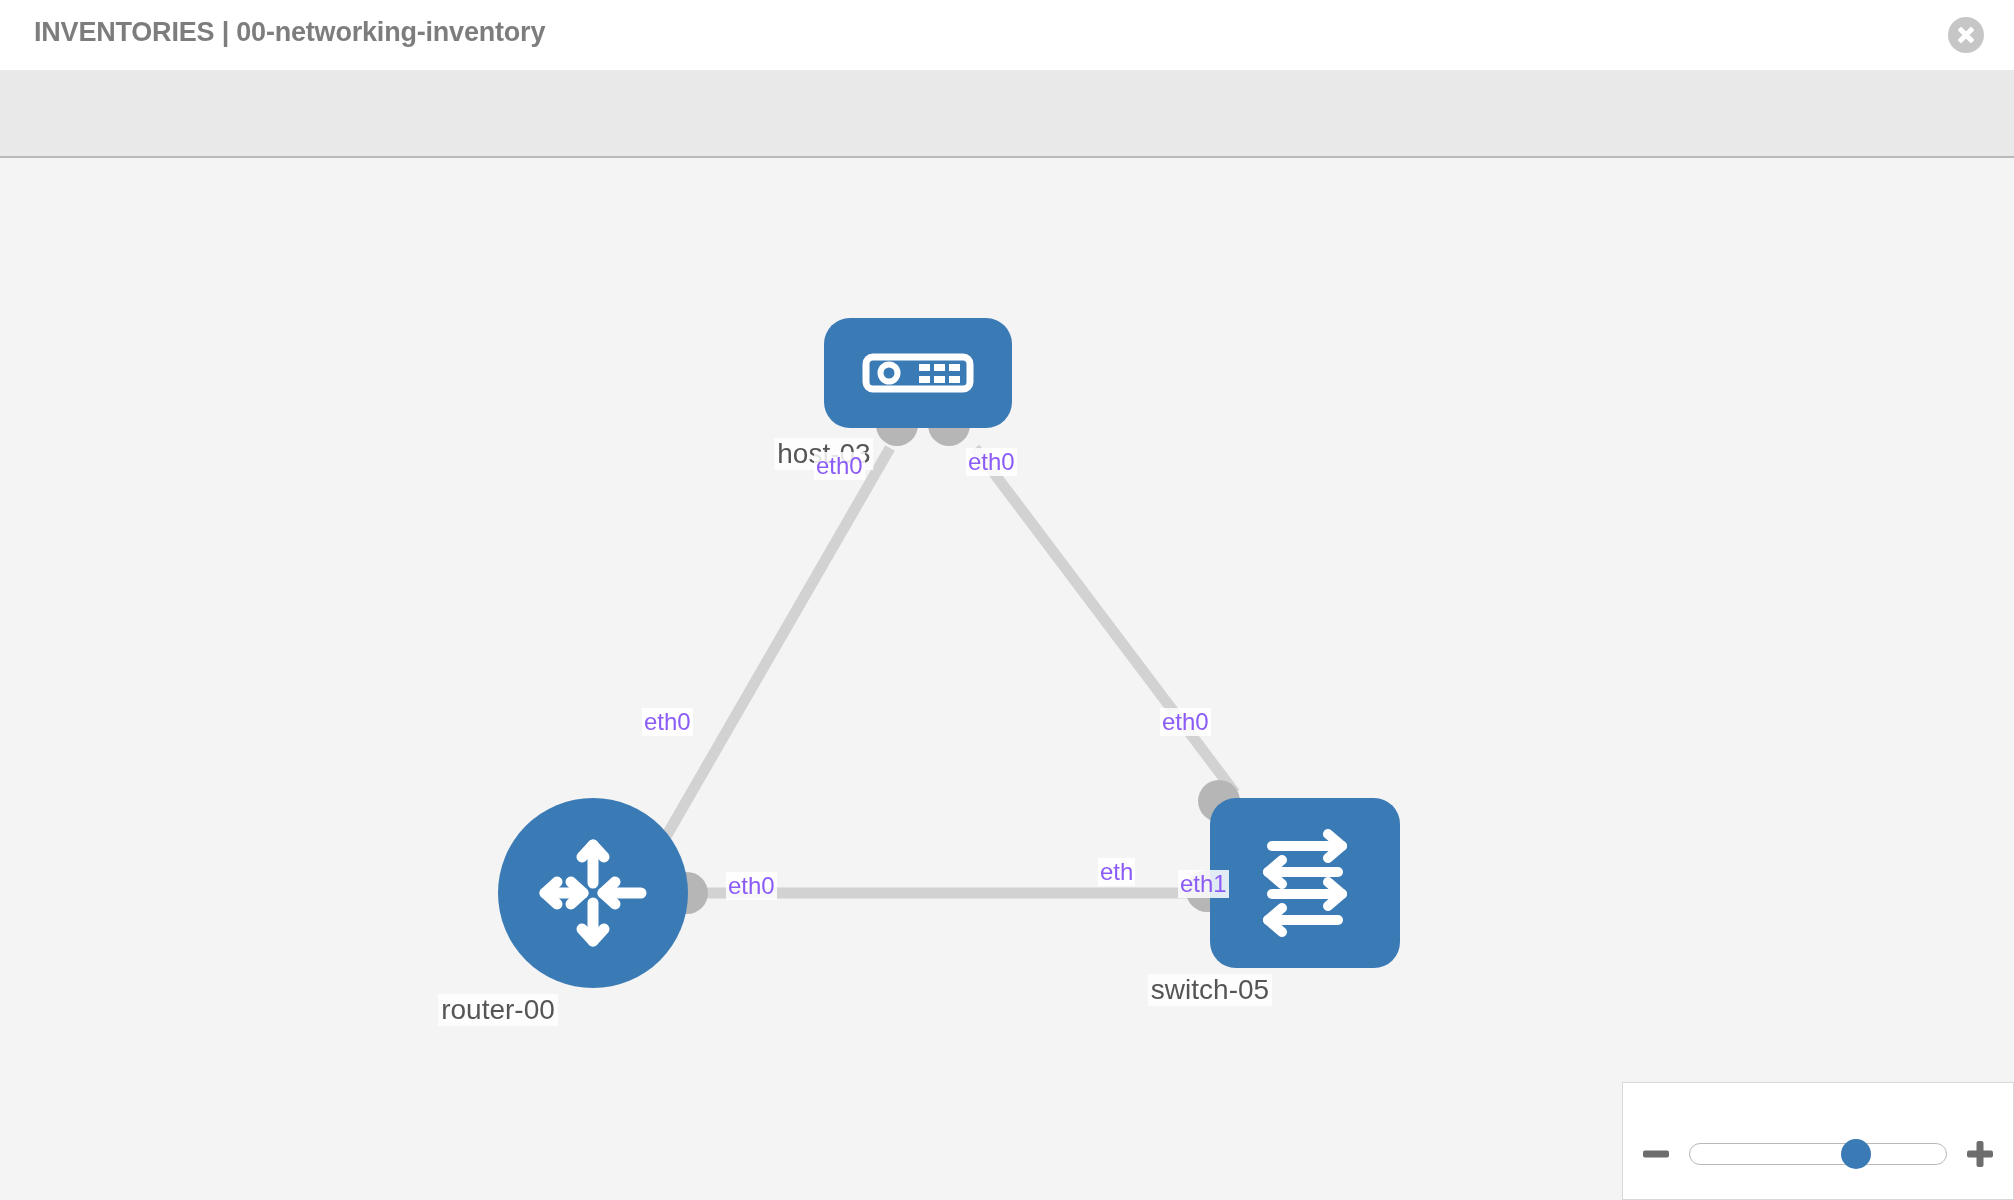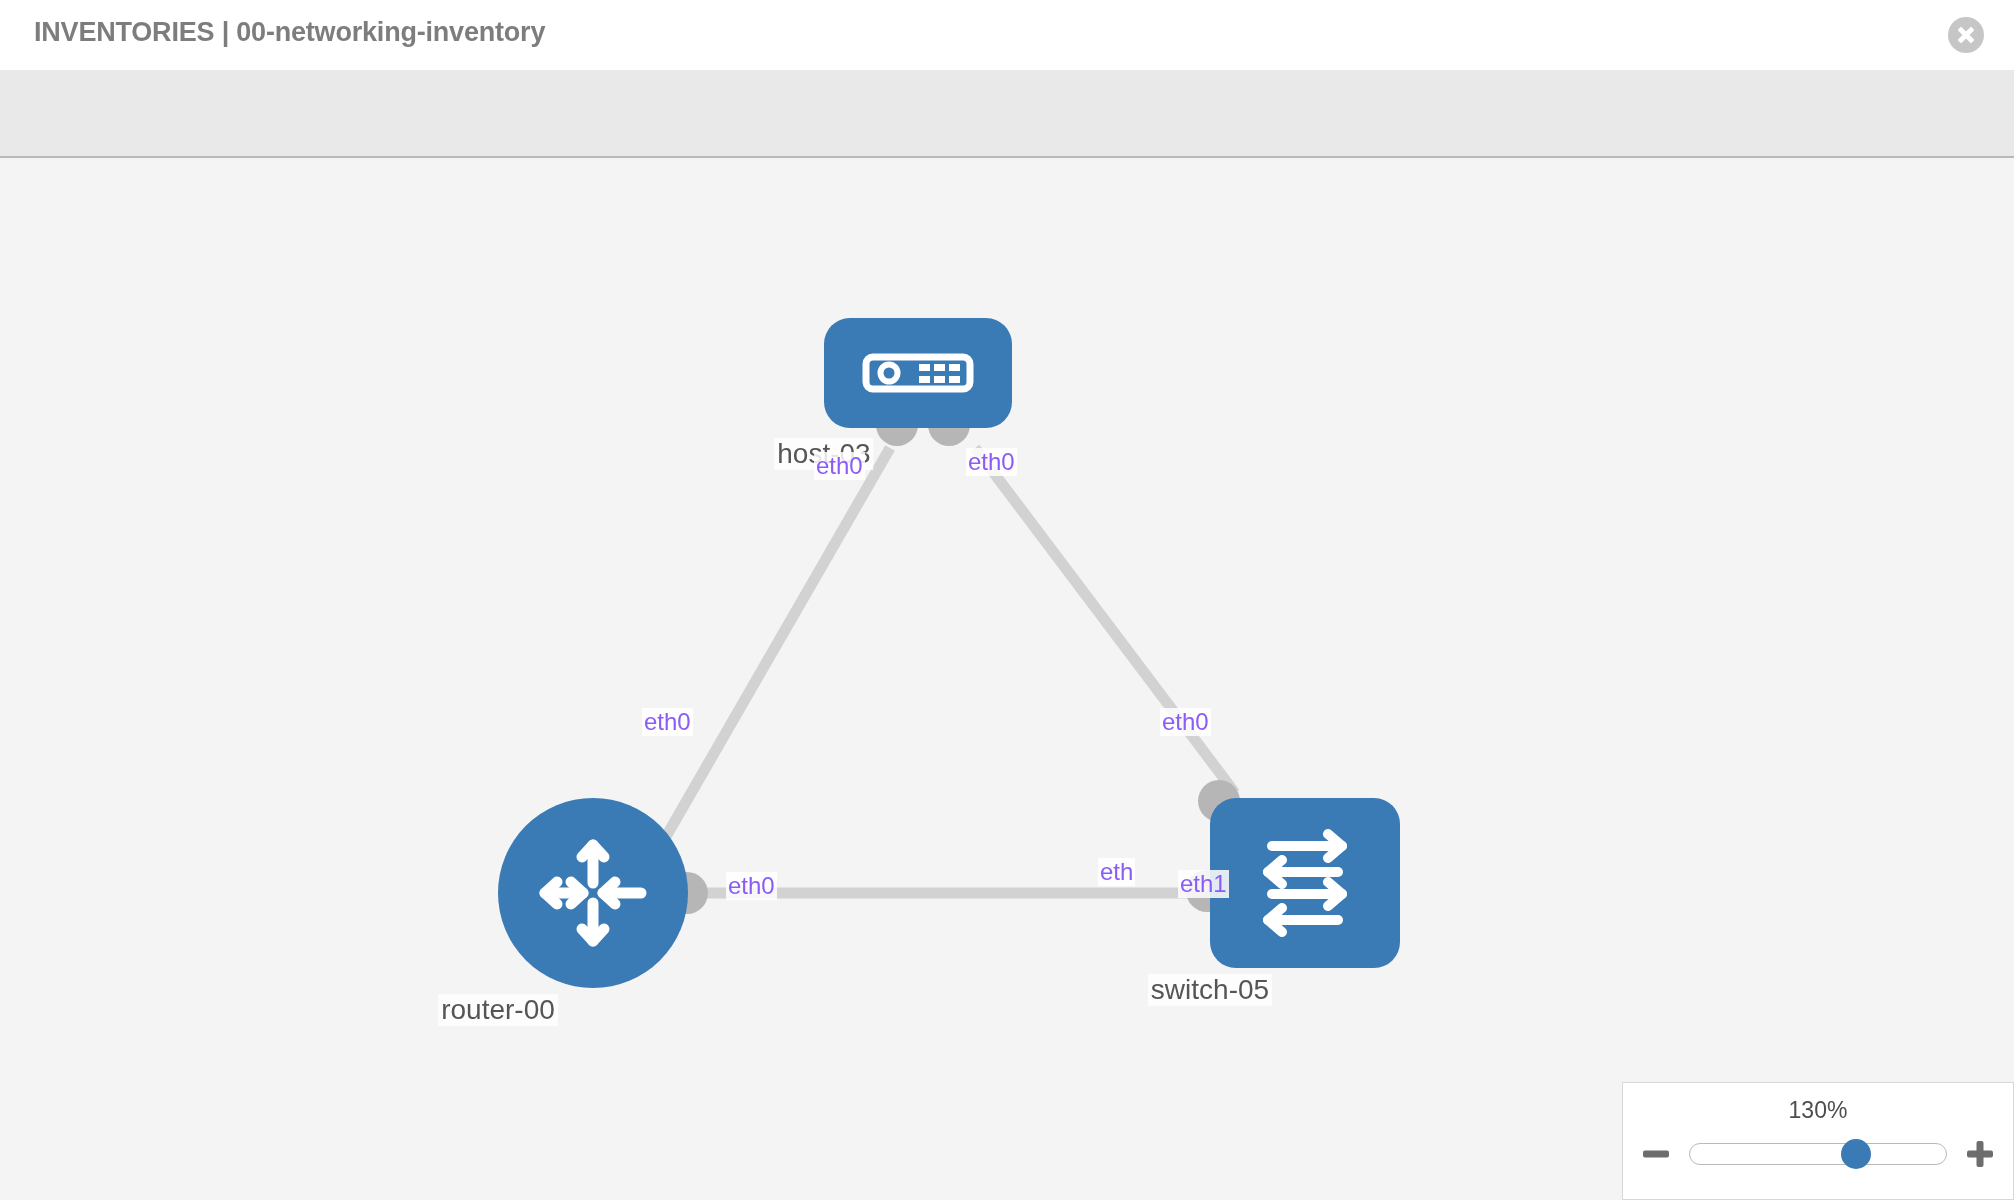--- a/index.html
+++ b/index.html
@@ -264,21 +264,20 @@
       <div class="node-label" style="top:176px;">switch-05</div>
 
       <div class="iface" style="left:-50px; top:-90px;">eth0</div>
       <div class="iface" style="left:-112px; top:60px;">eth</div>
       <div class="iface" style="left:-80px; top:72px;margin-left:48px;">eth1</div>
     </div>
 
   </div>
 
   <div class="zoom-panel">
-    <div class="zoom-value">130%</div>
     <div class="zoom-row">
       <div class="zoom-minus"></div>
       <div class="zoom-track">
         <div class="zoom-thumb" id="zoom-thumb" style="left: 65%;"></div>
       </div>
       <div class="zoom-plus"></div>
     </div>
   </div>
 
 </div>

